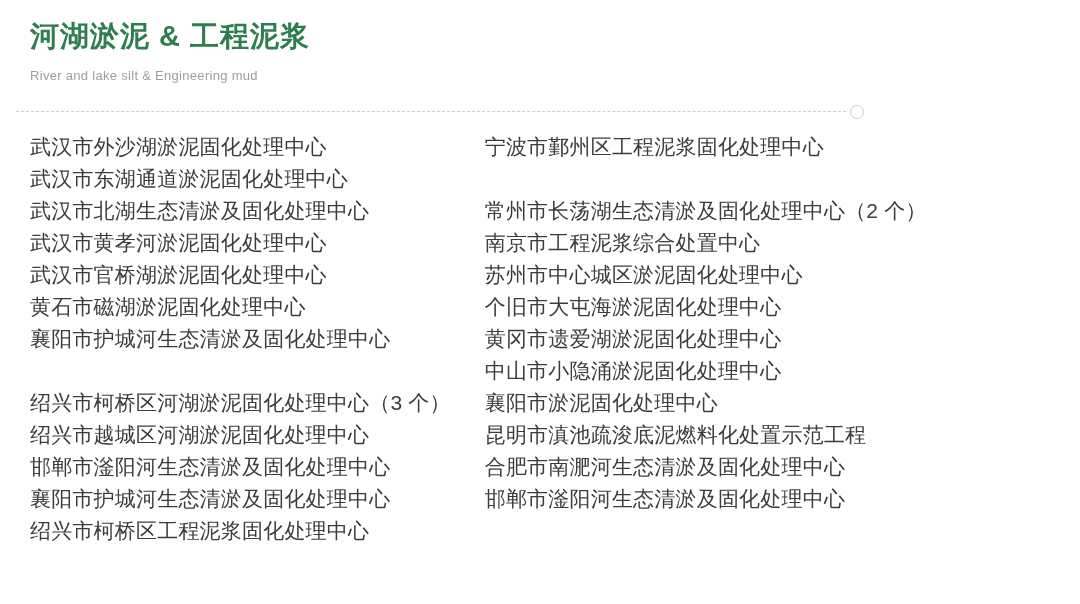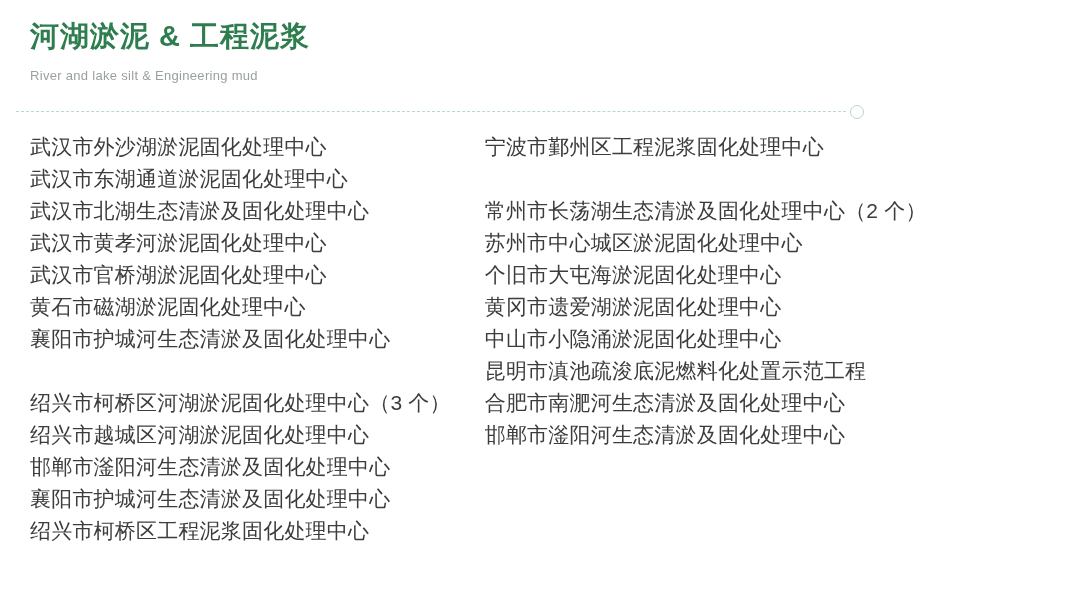--- a/index.html
+++ b/index.html
@@ -116,24 +116,26 @@
       <div class="item">绍兴市越城区河湖淤泥固化处理中心</div>
       <div class="item">邯郸市滏阳河生态清淤及固化处理中心</div>
       <div class="item">襄阳市护城河生态清淤及固化处理中心</div>
       <div class="item">绍兴市柯桥区工程泥浆固化处理中心</div>
     </div>
 
     <div class="col col-right">
       <div class="item">宁波市鄞州区工程泥浆固化处理中心</div>
       <div class="item spacer">&nbsp;</div>
       <div class="item">常州市长荡湖生态清淤及固化处理中心（2 个）</div>
+      <div class="item">南京市工程泥浆综合处置中心</div>
       <div class="item">苏州市中心城区淤泥固化处理中心</div>
       <div class="item">个旧市大屯海淤泥固化处理中心</div>
       <div class="item">黄冈市遗爱湖淤泥固化处理中心</div>
       <div class="item">中山市小隐涌淤泥固化处理中心</div>
+      <div class="item">襄阳市淤泥固化处理中心</div>
       <div class="item">昆明市滇池疏浚底泥燃料化处置示范工程</div>
       <div class="item">合肥市南淝河生态清淤及固化处理中心</div>
       <div class="item">邯郸市滏阳河生态清淤及固化处理中心</div>
     </div>
 
   </div>
 
 </div>
 
 </body></html>

